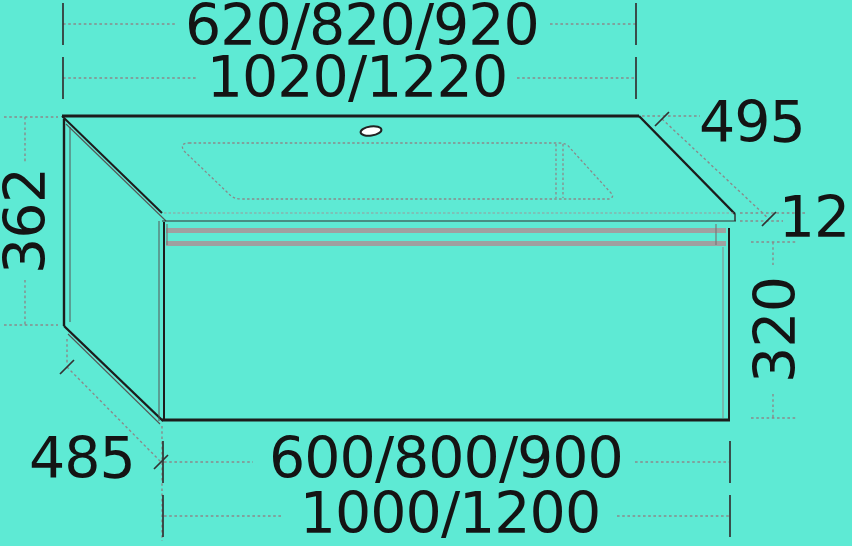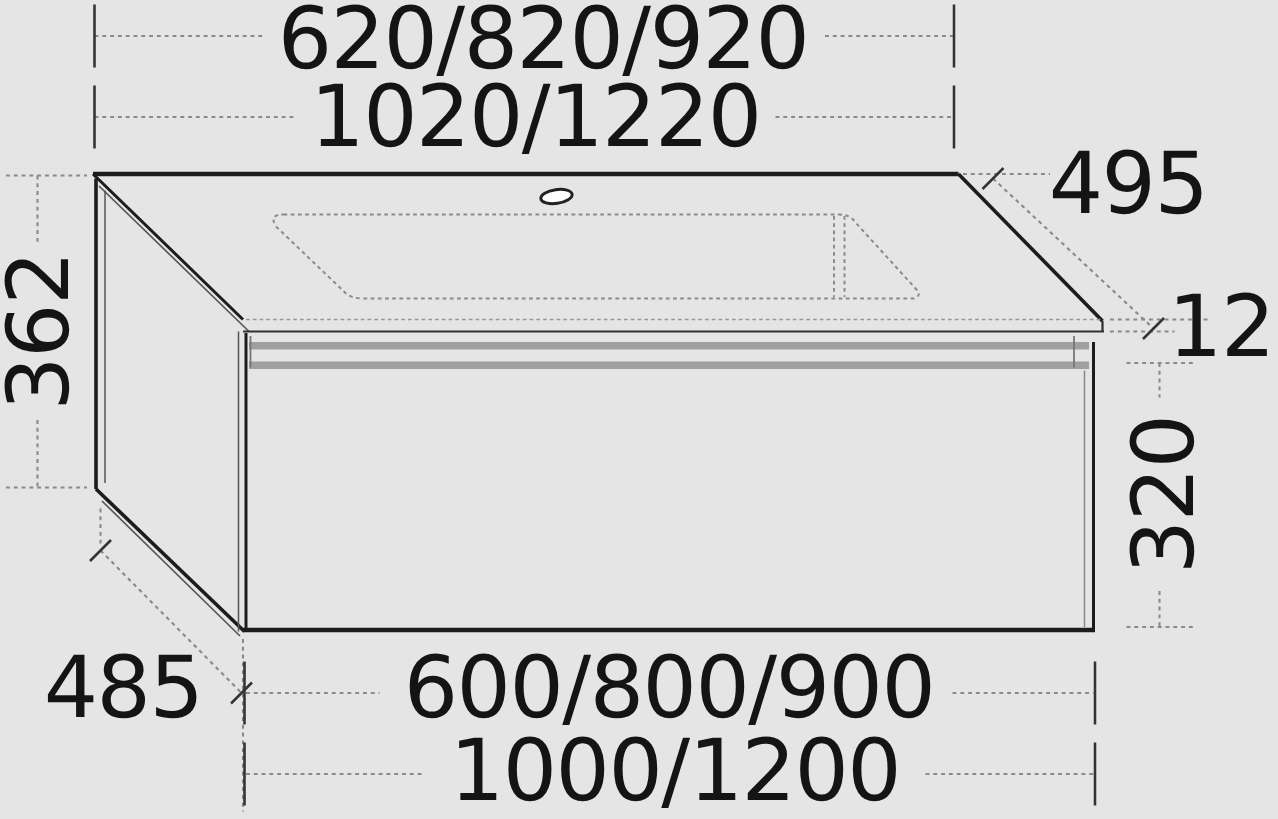--- a/index.html
+++ b/index.html
@@ -1,19 +1,19 @@
 <!DOCTYPE html>
 <html><head>
 <meta charset="utf-8">
 <style>
   html,body{margin:0;padding:0;background:#ffffff;}
   .canvas{
     position:relative;
     width:852px;height:546px;
-    background:#e5e5e5;
+    background:#5eead4;
     overflow:hidden;
     font-family:"DejaVu Sans",sans-serif;
   }
   svg{display:block;}
   .dim-text{
     font-family:"DejaVu Sans",sans-serif;
     font-size:57px;
     fill:#141414;
     letter-spacing:-1px;
   }

